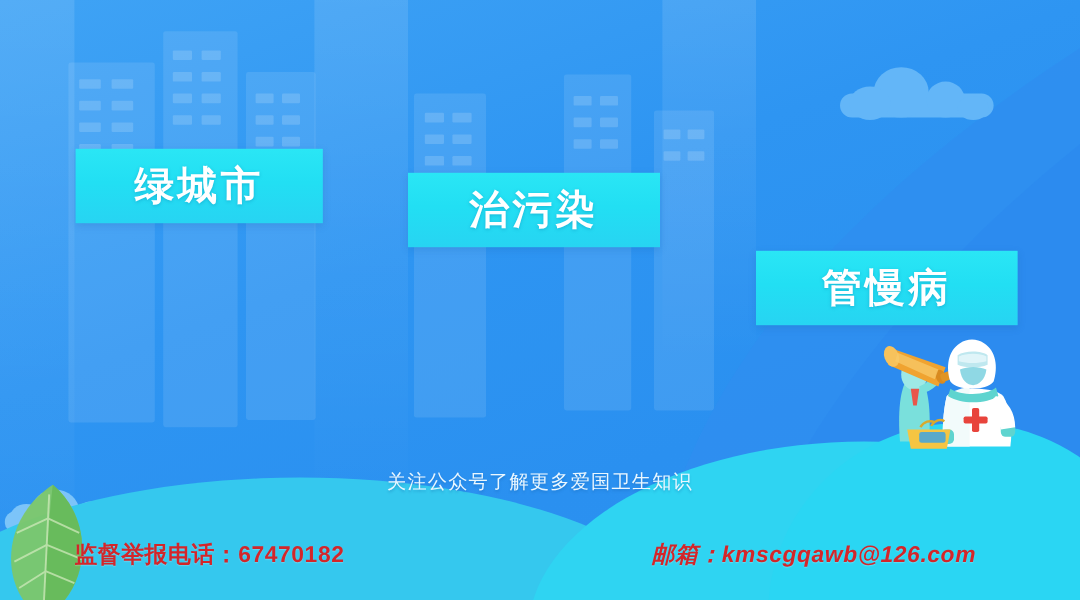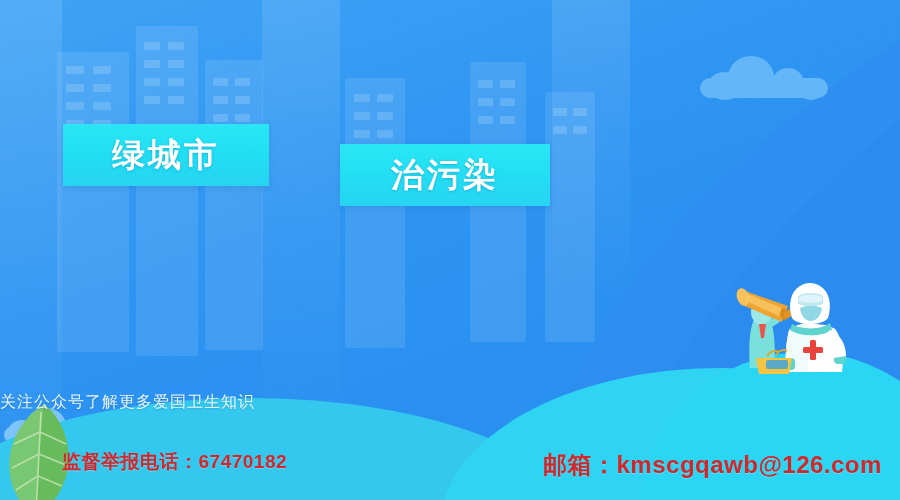--- a/index.html
+++ b/index.html
@@ -79,35 +79,36 @@
     font-size:33px;
     font-weight:600;
     letter-spacing:3px;
     text-shadow:0 1px 3px rgba(0,110,160,0.35);
     white-space:nowrap;
   }
 
   
   .note {
     position:absolute; left:0; top:392px; width:900px;
-    text-align:left; z-index:10;
+    text-align:center; z-index:10;
     color:#eaf7ff; font-size:16px; letter-spacing:1px;
     text-shadow:0 1px 2px rgba(20,90,160,0.3);
   }
   .footer-left {
     position:absolute; left:62px; top:449px; z-index:10;
     color:#d3262a; font-size:19px; font-weight:bold; letter-spacing:0.5px;
     text-shadow:0 1px 1px rgba(255,255,255,0.25);
     white-space:nowrap;
   }
   .footer-right {
     position:absolute; left:543px; top:449px; z-index:10;
-    color:#d3262a; font-size:24px; font-weight:bold; letter-spacing:0.5px;
+    color:#d3262a; font-size:19px; font-weight:bold; letter-spacing:0.5px;
     text-shadow:0 1px 1px rgba(255,255,255,0.25);
     white-space:nowrap;
+    font-style:italic;
   }
 
   
   .illo { position:absolute; right:14px; top:272px; width:160px; height:110px; z-index:9; }
 </style>
 </head>
 <body>
 
 <div id="poster">
 
@@ -210,20 +211,23 @@
 
 
   <div class="btn-layer">
     <div class="pill" style="left:63px;top:124px;width:206px;height:62px;">
       <span>绿城市</span>
     </div>
     <div class="pill" style="left:340px;top:124px;width:210px;height:62px;margin-top:20px;">
       <span>治污染</span>
     </div>
 
+    <div class="pill" style="left:630px;top:209px;width:218px;height:62px;">
+      <span>管慢病</span>
+    </div>
 
   </div>
 
   <svg class="illo" viewBox="0 0 160 110">
 
     <g>
       <path d="M30,44 C24,52 22,72 24,96 L48,96 C50,74 48,54 43,45 Z" fill="#7ae0dc"></path>
       <ellipse cx="36" cy="40" rx="11" ry="13" fill="#9ee9e6"></ellipse>
       <path d="M33,52 L40,52 L38,66 L35,66 Z" fill="#e8564a"></path>
       <path d="M41,56 C52,54 58,46 60,40 L54,36 C50,44 46,48 40,50 Z" fill="#7ae0dc"></path>

